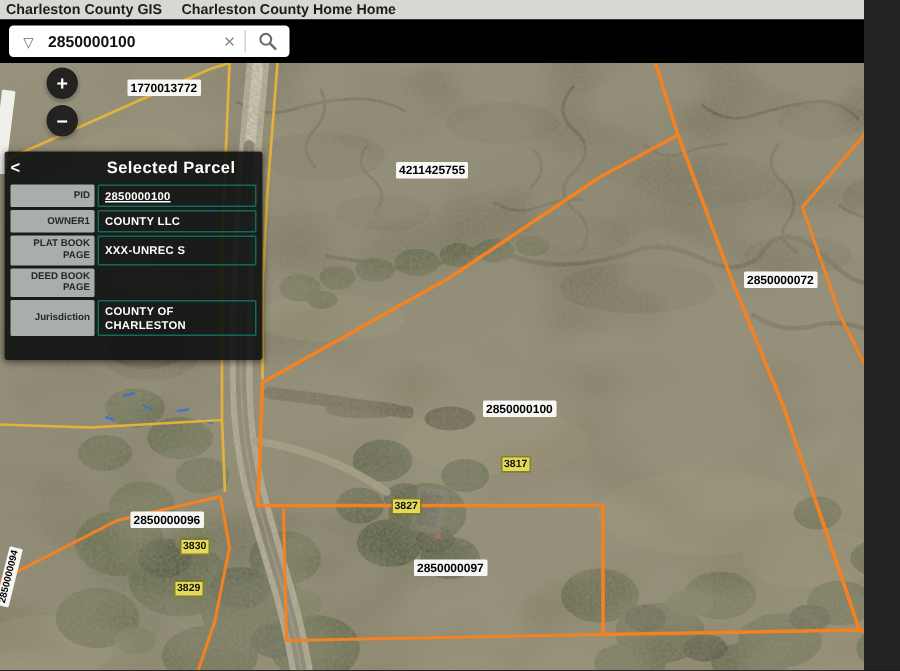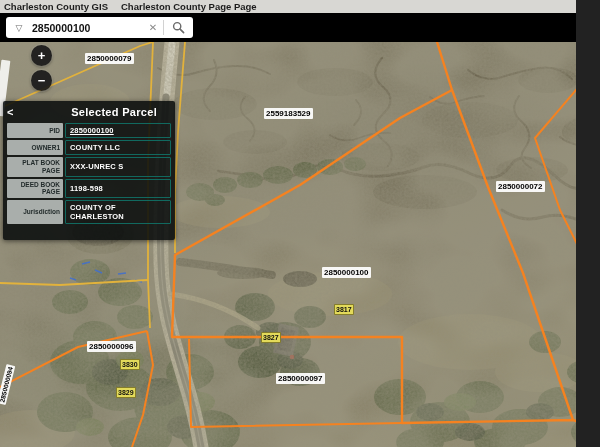--- a/index.html
+++ b/index.html
@@ -69,21 +69,21 @@
              border-radius:1px;z-index:14;white-space:nowrap;}
   .rotlabel{transform:rotate(-76deg);transform-origin:center;font-size:6.5px;line-height:9px;}
 </style>
 </head>
 <body>
 
 <div class="app">
 
   <div class="topbar">
     <span class="toplink">Charleston County GIS</span>
-    <span class="toplink">Charleston County Page Page</span>
+    <span class="toplink">Charleston County Home Home</span>
   </div>
 
   <div class="toolbar">
     <div class="searchbox">
       <span class="dd">
         <span>▽</span>
       </span>
       <input class="sinput" type="text" value="2850000100" style="">
       <span class="clear">✕</span>
       <span class="sep"></span>
@@ -250,22 +250,22 @@
 
       <g fill="none" stroke="var(--parcel-line,#f58220)" stroke-linejoin="round">
         <path stroke-width="2.4" d="M437,0 L452,48 L400,76 L300,143 L175,213 L172,295 L402,295 L402,381 L573,378 L600,387
                  M573,378 L523,231 L488,145 L452,48"></path>
         <path stroke-width="2" d="M189,297 L191,385 L402,381"></path>
         <path stroke-width="2" d="M147,289 L78,305 L0,345 M147,289 L153,323 L143,373 L132,405"></path>
         <path stroke-width="2" d="M600,20 L535,96 L560,168 L600,248"></path>
       </g>
     </svg>
 
-    <div class="maplabel" style="left:85px;top:11px">2850000079</div>
-    <div class="maplabel" style="left:264px;top:66px">2559183529</div>
+    <div class="maplabel" style="left:85px;top:11px">1770013772</div>
+    <div class="maplabel" style="left:264px;top:66px">4211425755</div>
     <div class="maplabel" style="left:496px;top:139px">2850000072</div>
     <div class="maplabel" style="left:322px;top:225px">2850000100</div>
     <div class="maplabel" style="left:87px;top:299px">2850000096</div>
     <div class="maplabel" style="left:276px;top:331px">2850000097</div>
     <div class="maplabel rotlabel" style="left:-14px;top:338px">2850000094</div>
 
     <div class="addrlabel" style="left:334px;top:262px">3817</div>
     <div class="addrlabel" style="left:261px;top:290px">3827</div>
     <div class="addrlabel" style="left:120px;top:317px">3830</div>
     <div class="addrlabel" style="left:116px;top:345px">3829</div>
@@ -289,21 +289,20 @@
       <div class="prow">
         <div class="plabel">OWNER1</div>
         <div class="pval">COUNTY LLC</div>
       </div>
       <div class="prow">
         <div class="plabel">PLAT BOOK PAGE</div>
         <div class="pval">XXX-UNREC S</div>
       </div>
       <div class="prow">
         <div class="plabel">DEED BOOK PAGE</div>
-        <div class="pval">1198-598</div>
       </div>
       <div class="prow" style="margin-bottom:12px">
         <div class="plabel">Jurisdiction</div>
         <div class="pval">COUNTY OF CHARLESTON</div>
       </div>
     </div>
   </div>
 </div>
 
 </body></html>

